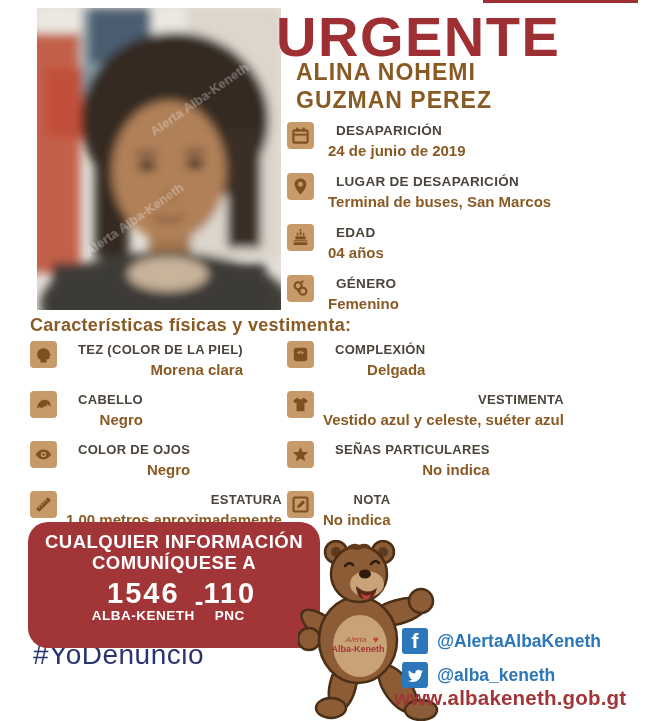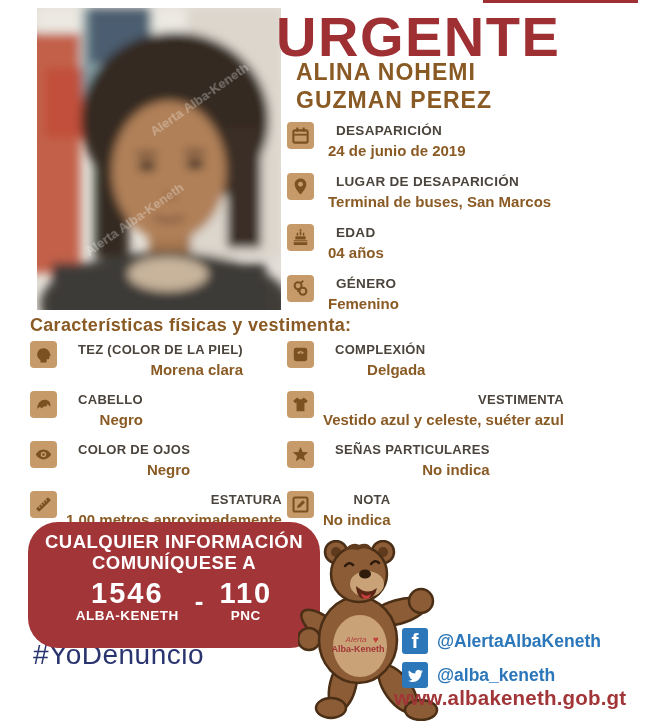--- a/index.html
+++ b/index.html
@@ -26,23 +26,23 @@
 
   .char-col { position:absolute; top:341px; }
   .char-col.left { left:30px; width:252px; }
   .char-col.right { left:287px; width:356px; }
   .char-row { display:flex; align-items:flex-start; margin-bottom:12px; min-height:33px;text-align:right; }
   .char-txt { margin-left:9px; }
   .char-txt .lbl { font-size:13px; }
   .char-txt .val { padding-left:0; margin-top:4px; }
 
   .contact-box { position:absolute; left:28px; top:522px; width:292px; height:126px; background:#A23538;
-                 border-radius:30px; color:#ffffff; text-align:center; padding-top:9px; z-index:1; }
+                 border-radius:20px; color:#ffffff; text-align:center; padding-top:9px; z-index:1; }
   .cb-line { font-size:18.5px; font-weight:bold; letter-spacing:0.5px; line-height:21px; }
-  .cb-numbers { display:flex; justify-content:center; align-items:flex-start; gap:16px; margin-top:5px; }
+  .cb-numbers { display:flex; justify-content:center; align-items:flex-start; margin-top:5px; }
   .cb-num { font-size:29px; font-weight:bold; letter-spacing:2px; line-height:30px; }
   .cb-sub { font-size:13.5px; font-weight:bold; letter-spacing:0.5px; line-height:15px; }
   .cb-dash { font-size:26px; font-weight:bold; margin-top:13px; line-height:20px; }
 
   .hashtag { position:absolute; left:33px; top:639px; font-size:28px; font-weight:normal; color:#2A356F; letter-spacing:0.5px; }
 
   .bear { position:absolute; left:298px; top:540px; width:185px; height:181px; z-index:2; }
 
   .social { position:absolute; left:402px; top:628px; z-index:3; }
   .social-row { display:flex; align-items:center; margin-bottom:8px; }

